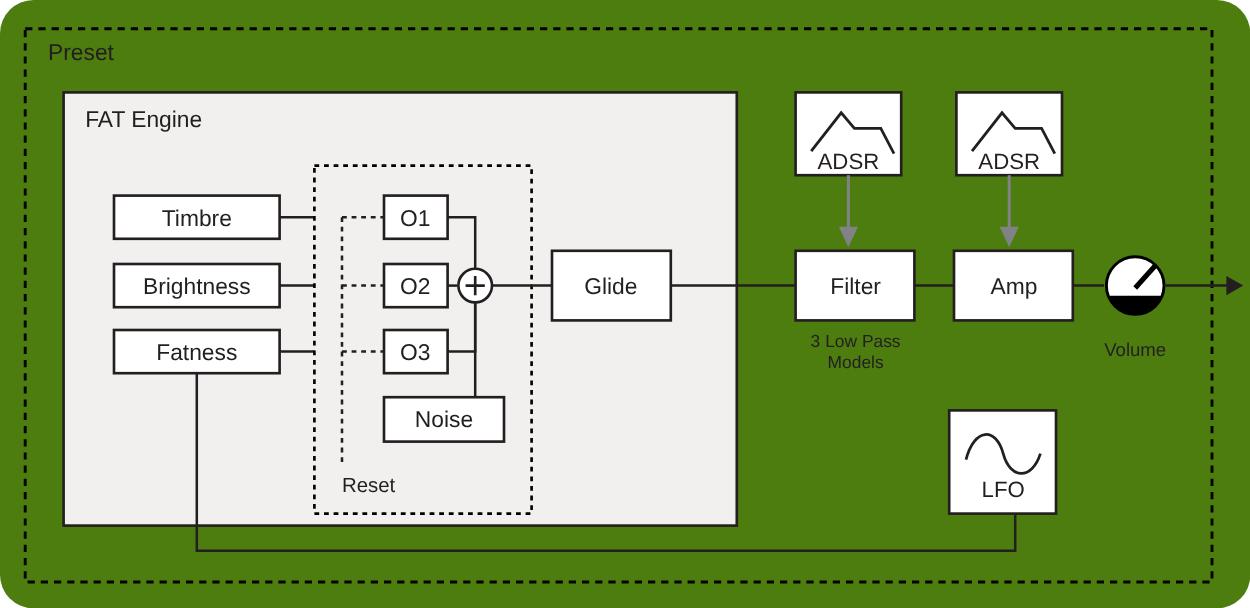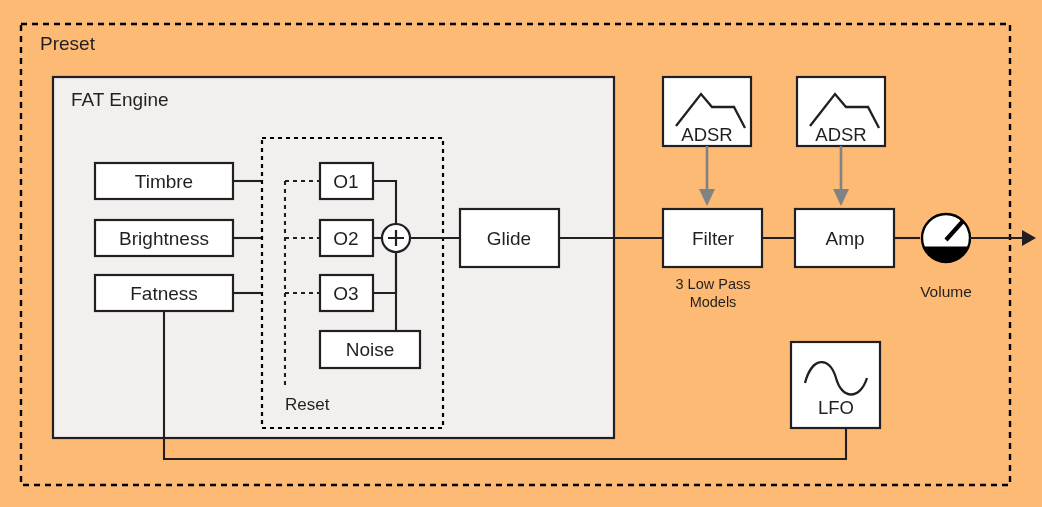--- a/index.html
+++ b/index.html
@@ -9,22 +9,23 @@
     background: #ffffff;
   }
   body {
     font-family: "Liberation Sans", sans-serif;
     -webkit-font-smoothing: antialiased;
   }
   #diagram-root {
     position: relative;
     width: 1042px;
     height: 507px;
-    background: #fdba74;
+    background: #4d7c0f;
     overflow: hidden;
+    border-radius: 28px;
   }
   svg#flow {
     display: block;
     width: 1042px;
     height: 507px;
   }
   
   .group-dashed {
     fill: none;
     stroke: #000000;

